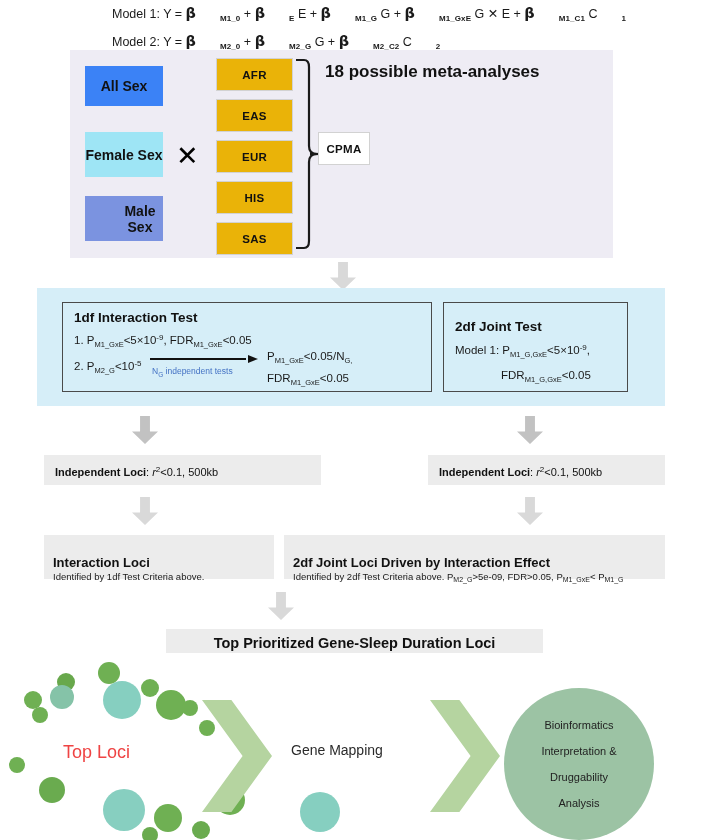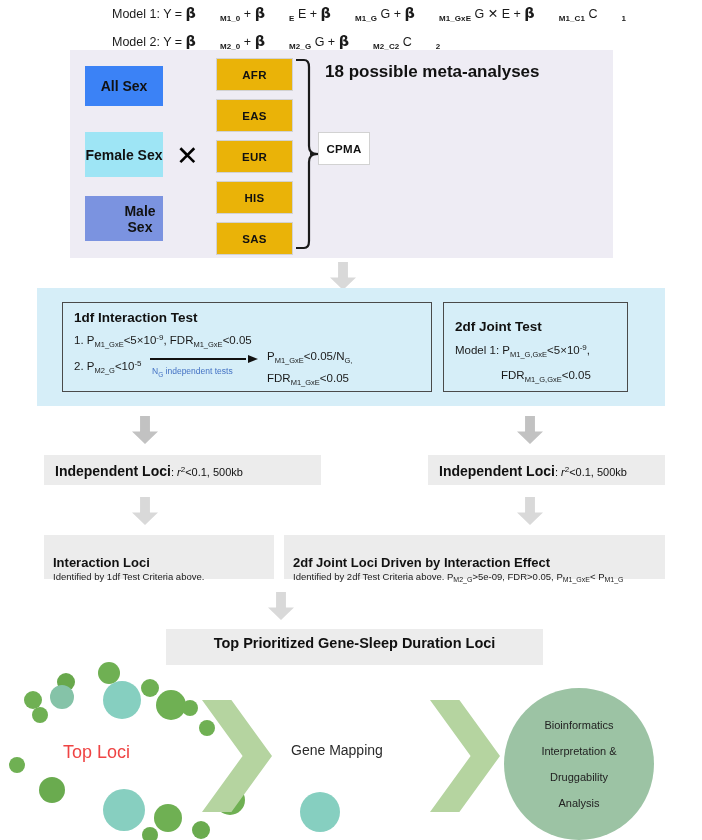--- a/index.html
+++ b/index.html
@@ -68,32 +68,32 @@
   #ng-arrow .head { position:absolute; right:0; top:-3px; width:0;height:0;
     border-top:4.5px solid transparent;border-bottom:4.5px solid transparent;border-left:10px solid #111; }
   #ng-label { left: 152px; top: 366px; font-size: 8.5px; color: #4472c4; white-space: nowrap; }
   #ng-label sub { font-size: 6.5px; }
 
   
   .graybox { background: #ececec; }
   #loci-left  { left: 44px;  top: 455px; width: 277px; height: 30px; }
   #loci-right { left: 428px; top: 455px; width: 237px; height: 30px; }
   .loci-text { font-size: 12.5px; color: #111; padding-left: 11px; line-height: 30px; white-space: nowrap;}
-  .loci-text b { font-size: 14px; }
+  .loci-text b { font-size: 11px; }
   .loci-text i { font-size: 11px; }
   .loci-text sup { font-size: 8px; vertical-align: 4px; }
   .loci-text .small { font-size: 11px; }
 
   #int-loci  { left: 44px;  top: 535px; width: 230px; height: 44px; }
   #joint-loci{ left: 284px; top: 535px; width: 381px; height: 44px; }
   .blk-title { font-weight: bold; font-size: 13px; color: #111; padding: 20px 0 1px 9px; }
   .blk-sub { font-size: 9.5px; color: #1a1a1a; padding-left: 9px; white-space: nowrap; }
   .blk-sub sub { font-size: 7px; vertical-align: -2px; }
 
-  #top-prior { left: 166px; top: 629px; width: 377px; height: 36px; }
+  #top-prior { left: 166px; top: 629px; width: 377px; height: 24px; }
   #top-prior .t { font-weight: bold; font-size: 14.5px; color: #111; text-align: center; line-height: 28px; }
   #toploci-label { left: 63px; top: 742px; font-size: 18px; color: #ef4444; }
   #genemap-label { left: 291px; top: 742px; font-size: 14px; color: #2b2b2b; }
 
   .chev { background: #b5d4a0;
           clip-path: polygon(0% 0%, 42% 0%, 100% 50%, 42% 100%, 0% 100%, 58% 50%); }
   #chev1 { left: 202px; top: 700px; width: 70px; height: 112px; }
   #chev2 { left: 430px; top: 700px; width: 70px; height: 112px; }
 
   #analysis-ellipse {

